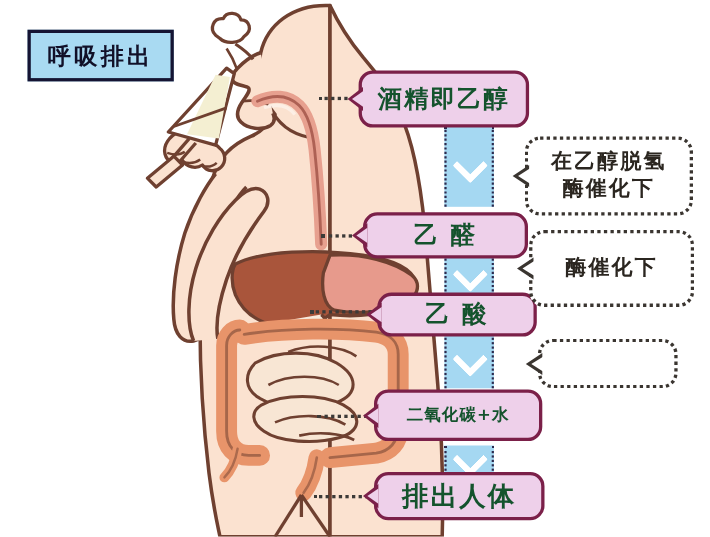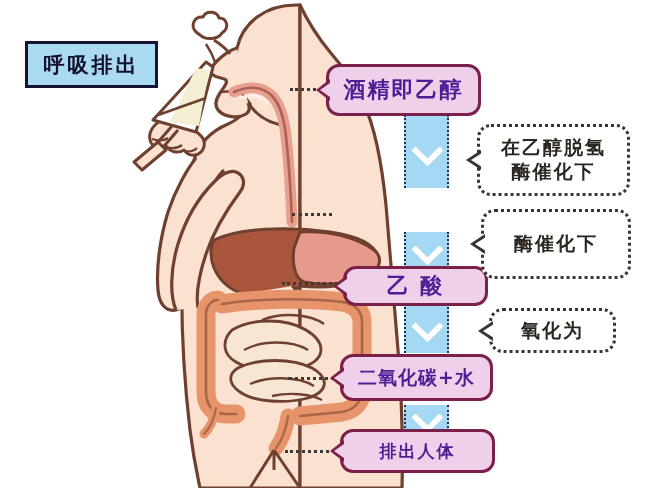--- a/index.html
+++ b/index.html
@@ -29,21 +29,20 @@
     background: #a9daf2;
     border: 3px solid #151433;
     box-sizing: border-box;
     display: flex;
     align-items: center;
     justify-content: center;
     color: #111028;
     font-weight: 700;
     letter-spacing: 3px;
     font-size: 21px;
-    margin-top: 14px;
   }
   #label-breath { left: 25px; top: 27px; width: 133px; height: 47px; }
   #label-urine  { left: 22px; top: 418px; width: 140px; height: 46px; font-size: 20px; }
 
   
   .arrow-seg {
     position: absolute;
     left: 404px;
     width: 45px;
     background: #a5d8f2;
@@ -72,21 +71,21 @@
   
   .stage {
     position: absolute;
     background: #eed0ea;
     border: 3px solid #7b2049;
     border-radius: 13px;
     box-sizing: border-box;
     display: flex;
     align-items: center;
     justify-content: center;
-    color: #4c1d95;
+    color: #14532d;
     font-weight: 700;
     font-size: 22px;
     letter-spacing: 2px;
     z-index: 5;
   }
   
   .stage .notch {
     position: absolute;
     left: -13px;
     top: 50%;
@@ -103,22 +102,22 @@
     top: -7px;
     width: 0; height: 0;
     border-top: 7px solid transparent;
     border-bottom: 7px solid transparent;
     border-right: 10px solid #eed0ea;
   }
 
   #stage-ethanol { left: 326px; top: 64px;  width: 155px; height: 52px; }
   #stage-acetaldehyde { left: 330px; top: 193px; width: 150px; height: 42px; }
   #stage-acetic { left: 343px; top: 266px; width: 145px; height: 40px; }
-  #stage-co2water { left: 340px; top: 354px; width: 153px; height: 47px; font-size: 19px; letter-spacing: 1px; }
-  #stage-excreted { left: 340px; top: 429px; width: 155px; height: 44px; font-size: 17px; }
+  #stage-co2water { left: 340px; top: 354px; width: 153px; height: 47px; font-size: 15px; letter-spacing: 1px; }
+  #stage-excreted { left: 340px; top: 429px; width: 155px; height: 44px; font-size: 24px; }
 
   
   .callout {
     position: absolute;
     background: #ffffff;
     border: 3px dotted #3a3530;
     border-radius: 14px;
     box-sizing: border-box;
     display: flex;
     flex-direction: column;
@@ -358,20 +357,24 @@
 
   <div class="sq-label" id="label-breath">
     <span>呼吸排出</span>
   </div>
 
   <div class="stage" id="stage-ethanol">
     <span class="notch"></span>
     <span>酒精即乙醇</span>
   </div>
 
+  <div class="stage" id="stage-acetaldehyde">
+    <span class="notch"></span>
+    <span>乙 醛</span>
+  </div>
 
   <div class="stage" id="stage-acetic">
     <span class="notch"></span>
     <span>乙 酸</span>
   </div>
 
   <div class="stage" id="stage-co2water">
     <span class="notch"></span>
     <span>二氧化碳+水</span>
   </div>
@@ -387,16 +390,15 @@
     <span>酶催化下</span>
   </div>
 
   <div class="callout" id="callout-aldh">
     <span class="cnotch"></span>
     <span>酶催化下</span>
   </div>
 
   <div class="callout" id="callout-ox">
     <span class="cnotch"></span>
-    <span>氧化为</span>
   </div>
 
 </div>
 
 </body></html>

